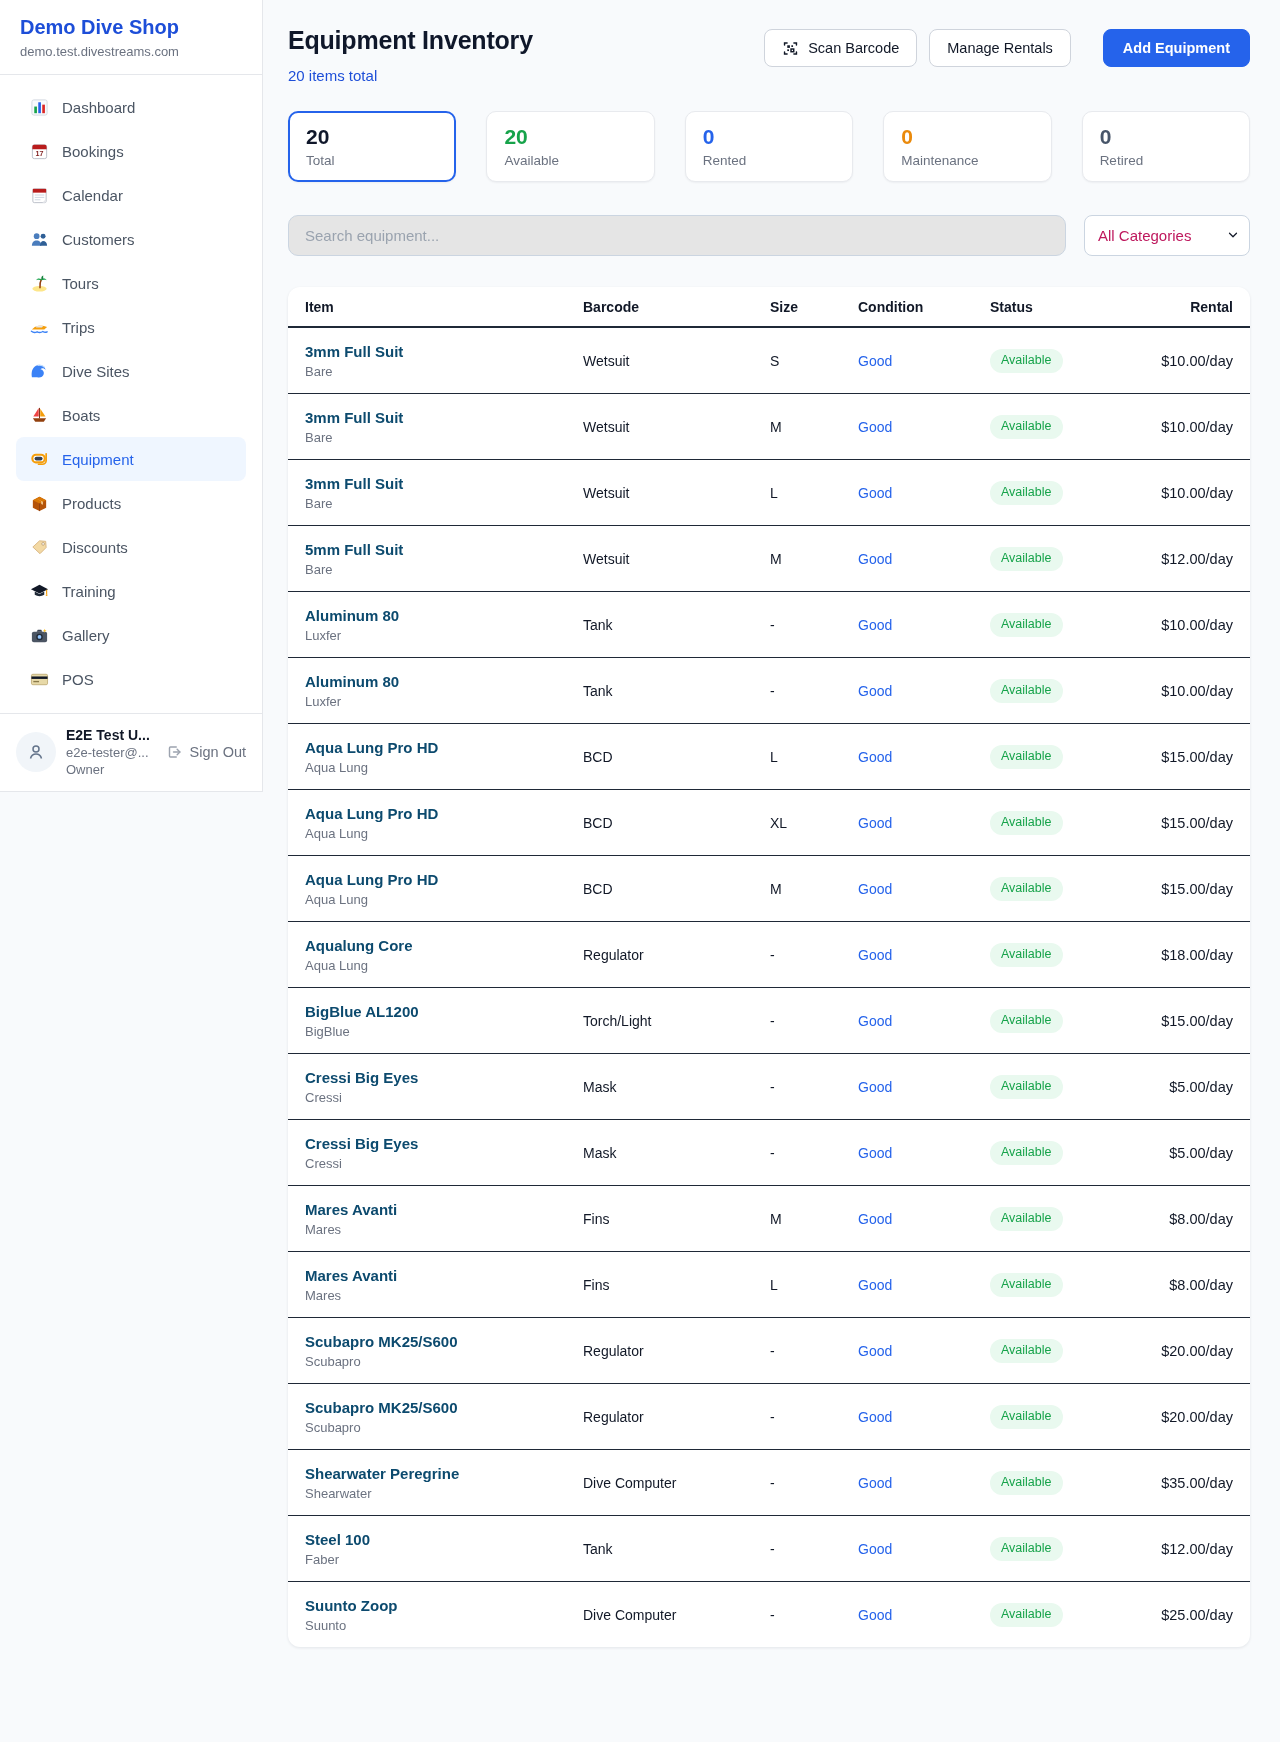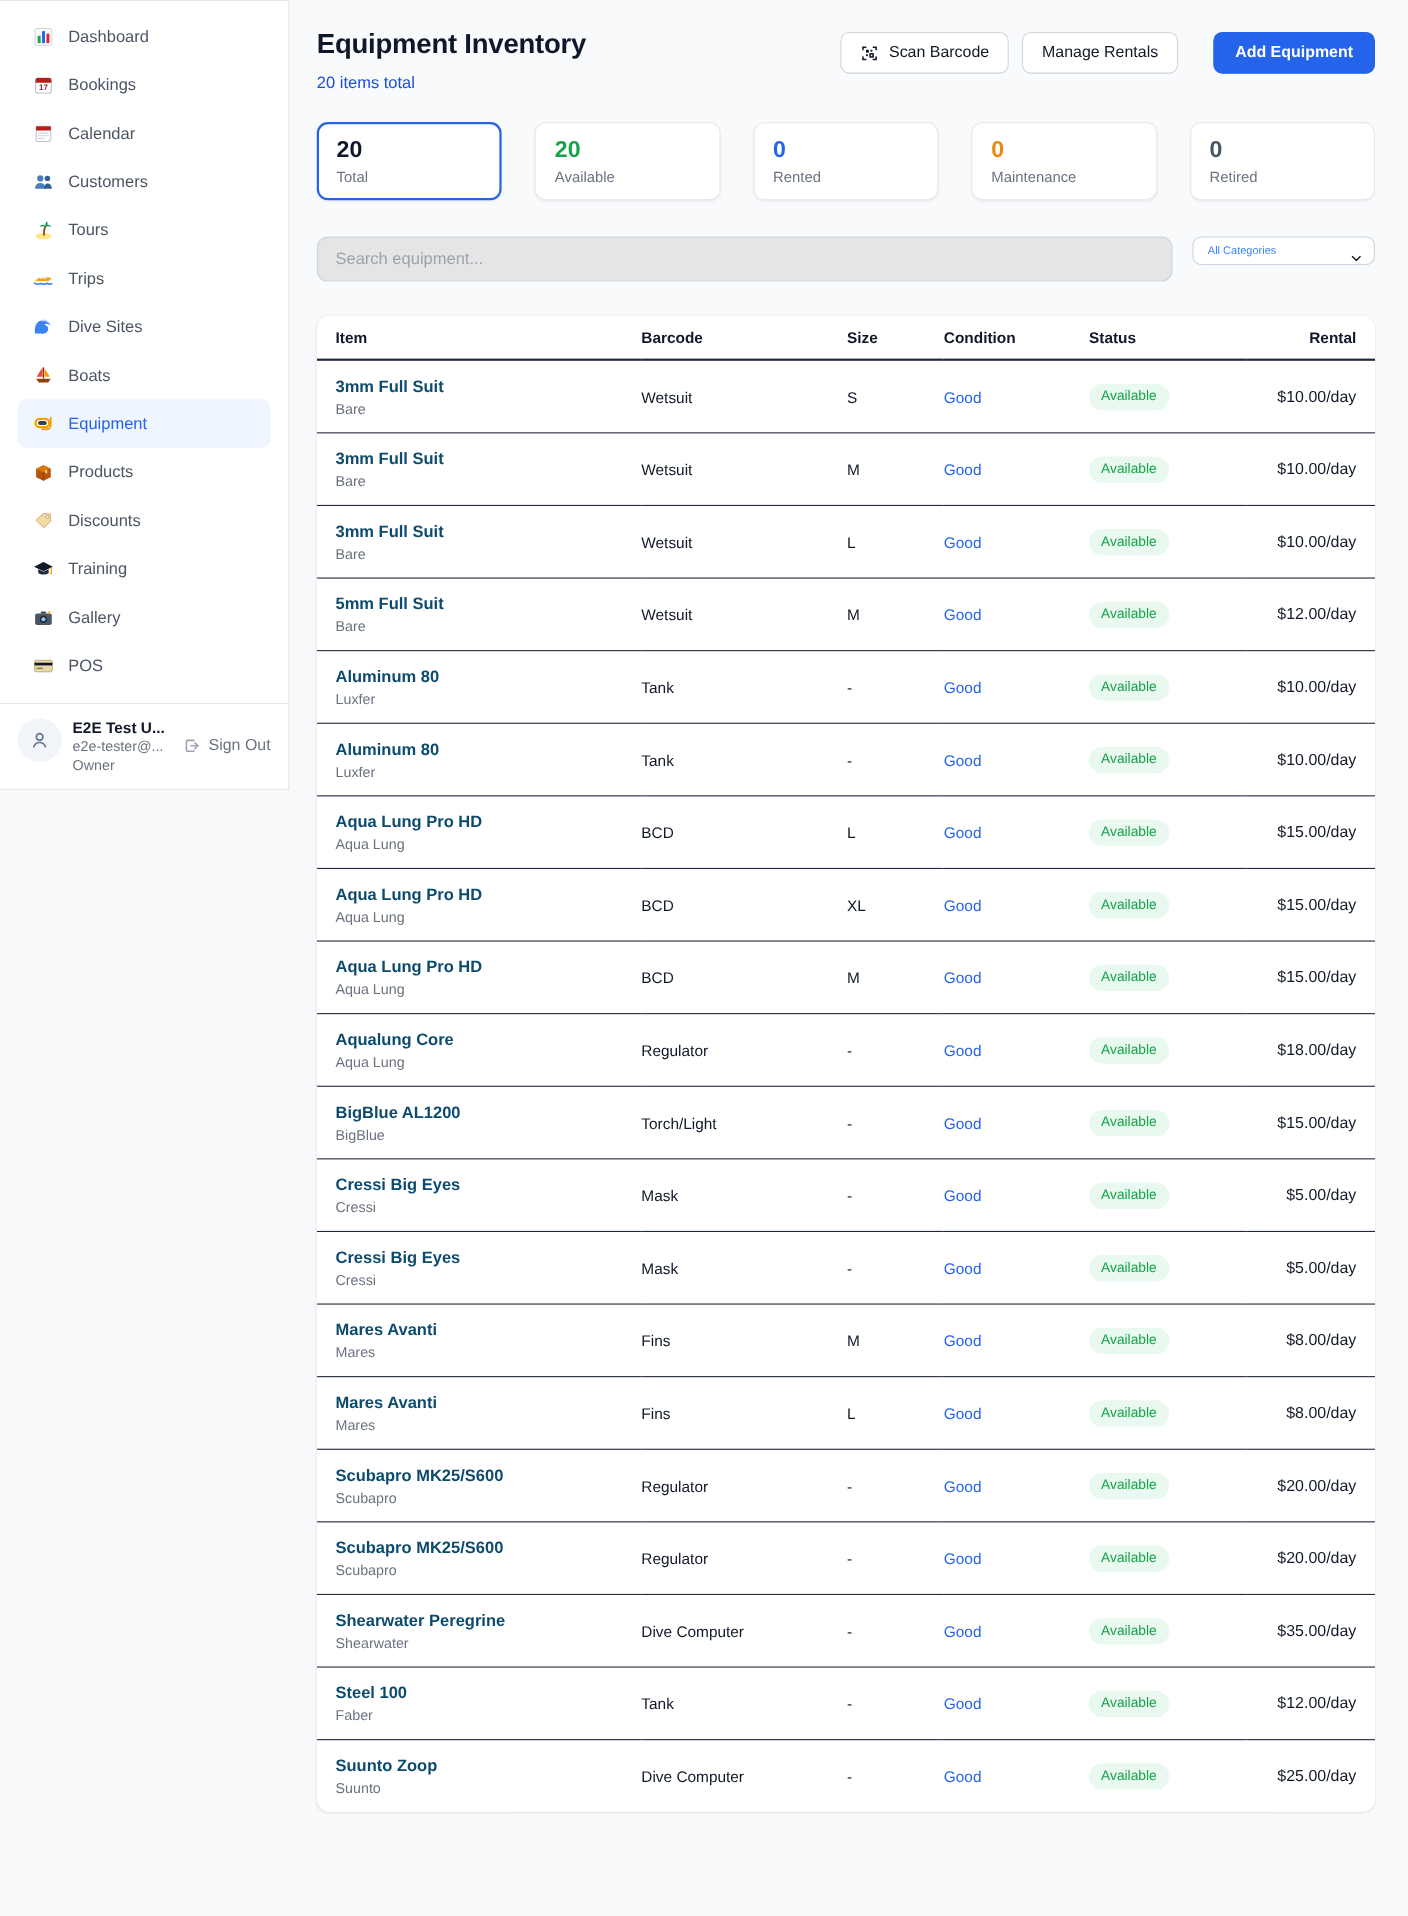--- a/index.html
+++ b/index.html
@@ -27,21 +27,21 @@
     display:flex; align-items:center; gap:12px;
     height:44px; padding:0 13px; border-radius:8px;
     color:#4b5563; font-size:15px; cursor:pointer;
   }
   .nav-item.active { background:#eff6ff; color:#2563eb; }
   .nav-icon { width:21px; height:20px; display:flex; align-items:center; justify-content:center; flex:0 0 21px; }
   .nav-icon svg { width:19px; height:19px; }
   .user-section {
     border-top:1px solid #e5e7eb;
     padding:13px 16px 14px;
-    display:flex; gap:10px;
+    display:flex; align-items:center; gap:10px;
   }
   .avatar {
     width:40px; height:40px; border-radius:50%;
     background:#f1f5f9; display:flex; align-items:center; justify-content:center; flex:0 0 40px;
   }
   .user-info { min-width:0; }
   .user-name { font-size:14px; font-weight:700; color:#111827; white-space:nowrap; }
   .user-email, .user-role { font-size:13px; color:#6b7280; margin-top:2px; white-space:nowrap; }
   .signout {
     margin-left:auto; display:flex; align-items:center; gap:7px;
@@ -71,22 +71,22 @@
   .stat-label { font-size:13.5px; color:#6b7280; margin-top:4px; }
   
   .filter-row { display:flex; gap:18px; margin-bottom:31px; }
   .search-input {
     flex:1; height:41px; border:1px solid #cbd5e1; border-radius:10px;
     padding:0 16px; font-size:15px; color:#111827; background:#e5e5e5; font-family:inherit; outline:none;
   }
   .search-input::placeholder { color:#9aa3af; }
   .select-wrap { position:relative; width:166px; }
   .category-select {
-    width:100%; height:26px; border:1px solid #cbd5e1; border-radius:8px;
-    background:#fff; font-size:10px; color:#3b82f6; padding:0 28px 0 13px;
+    width:100%; height:41px; border:1px solid #cbd5e1; border-radius:8px;
+    background:#fff; font-size:15px; color:#be185d; padding:0 28px 0 13px;
     font-family:inherit; appearance:none; -webkit-appearance:none; cursor:pointer; outline:none;
   }
   .select-chevron { position:absolute; right:10px; top:13px; pointer-events:none; }
   
   .table-card {
     background:#fff; border-radius:12px;
     box-shadow:0 1px 3px rgba(15,23,42,.09);
     margin-bottom:30px; overflow:hidden;
   }
   table { width:100%; border-collapse:collapse; }
@@ -111,20 +111,24 @@
   .badge {
     display:inline-block; background:#e9f9ef; color:#16a34a;
     font-size:12.5px; padding:5px 11px; border-radius:999px; line-height:1.1;
   }
   .rental { font-weight:500; font-size:14.5px; }
 </style>
 </head>
 <body>
 
 <aside class="sidebar">
+  <div class="brand">
+    <div class="brand-name">Demo Dive Shop</div>
+    <div class="brand-domain">demo.test.divestreams.com</div>
+  </div>
   <div class="side-divider"></div>
   <nav class="nav" id="nav-list">
       <div class="nav-item">
         <span class="nav-icon">
           <svg viewBox="0 0 20 20">
             <rect x="2" y="2" width="16" height="16" rx="2" fill="#f8fafc" stroke="#d3d8df"></rect>
             <rect x="4.5" y="9" width="2.8" height="7" fill="#16a34a"></rect>
             <rect x="8.7" y="4.5" width="2.8" height="11.5" fill="#2563eb"></rect>
             <rect x="12.9" y="7" width="2.8" height="9" fill="#dc2626"></rect>
           </svg>

